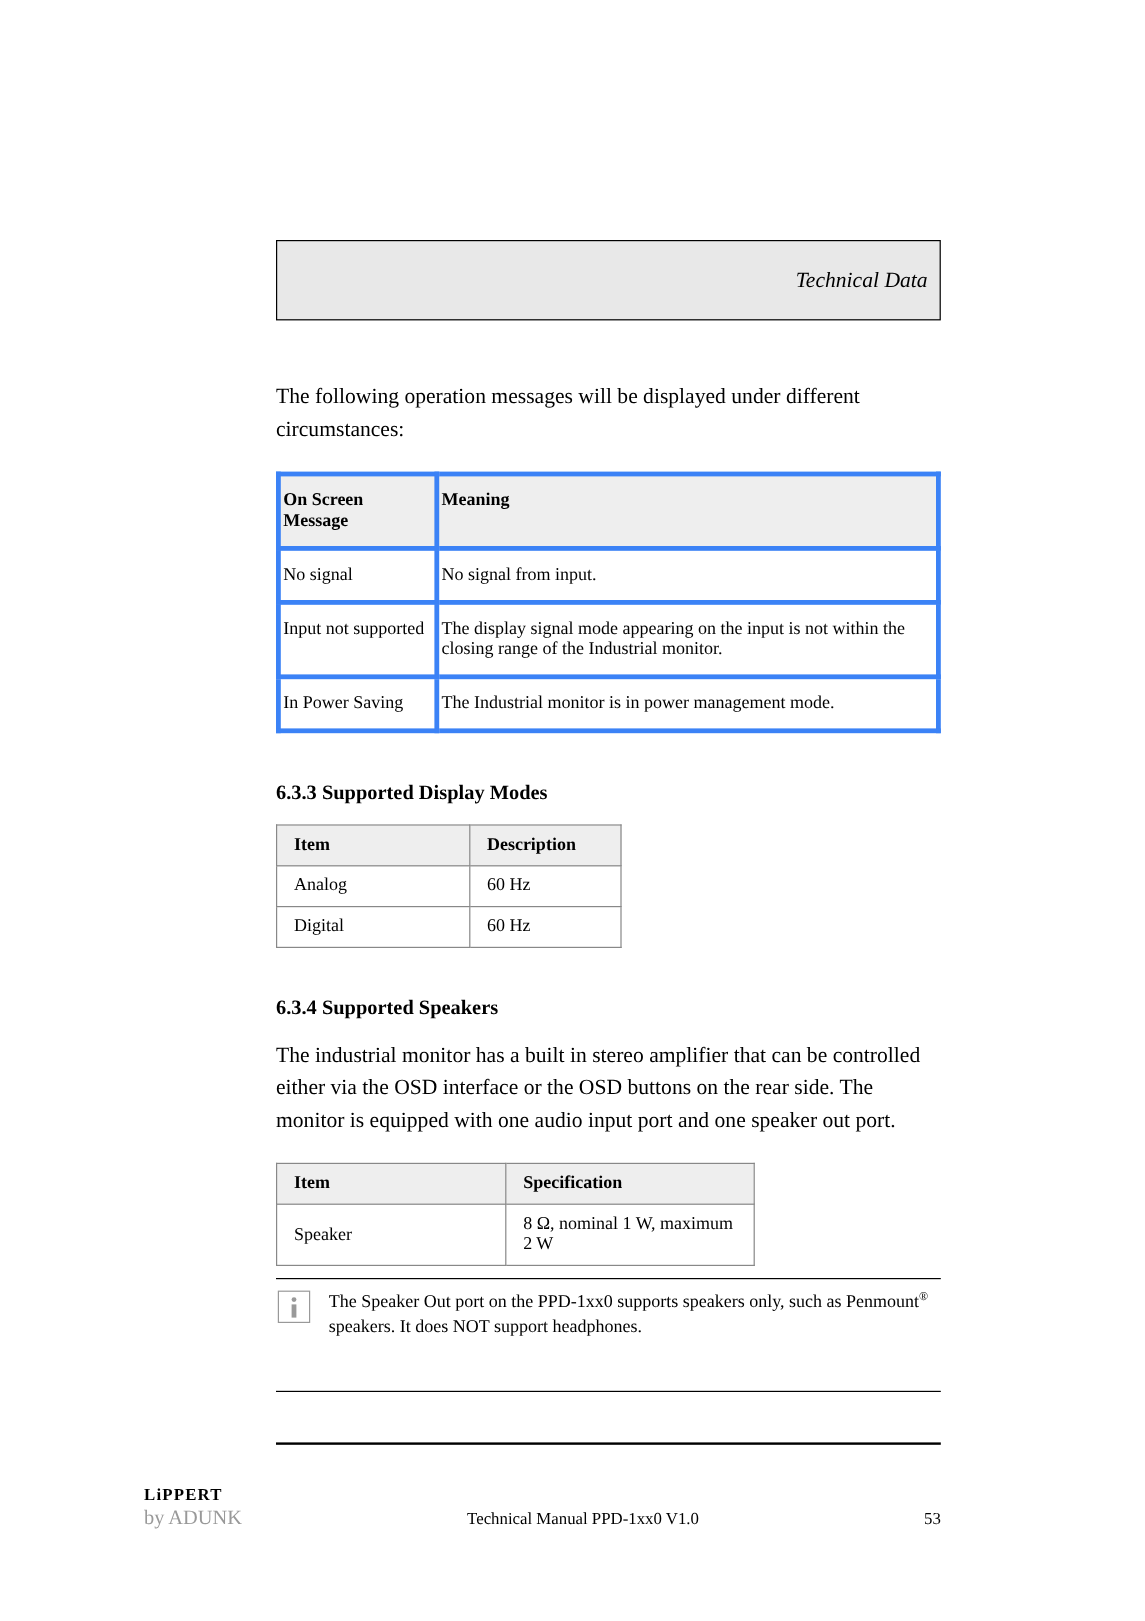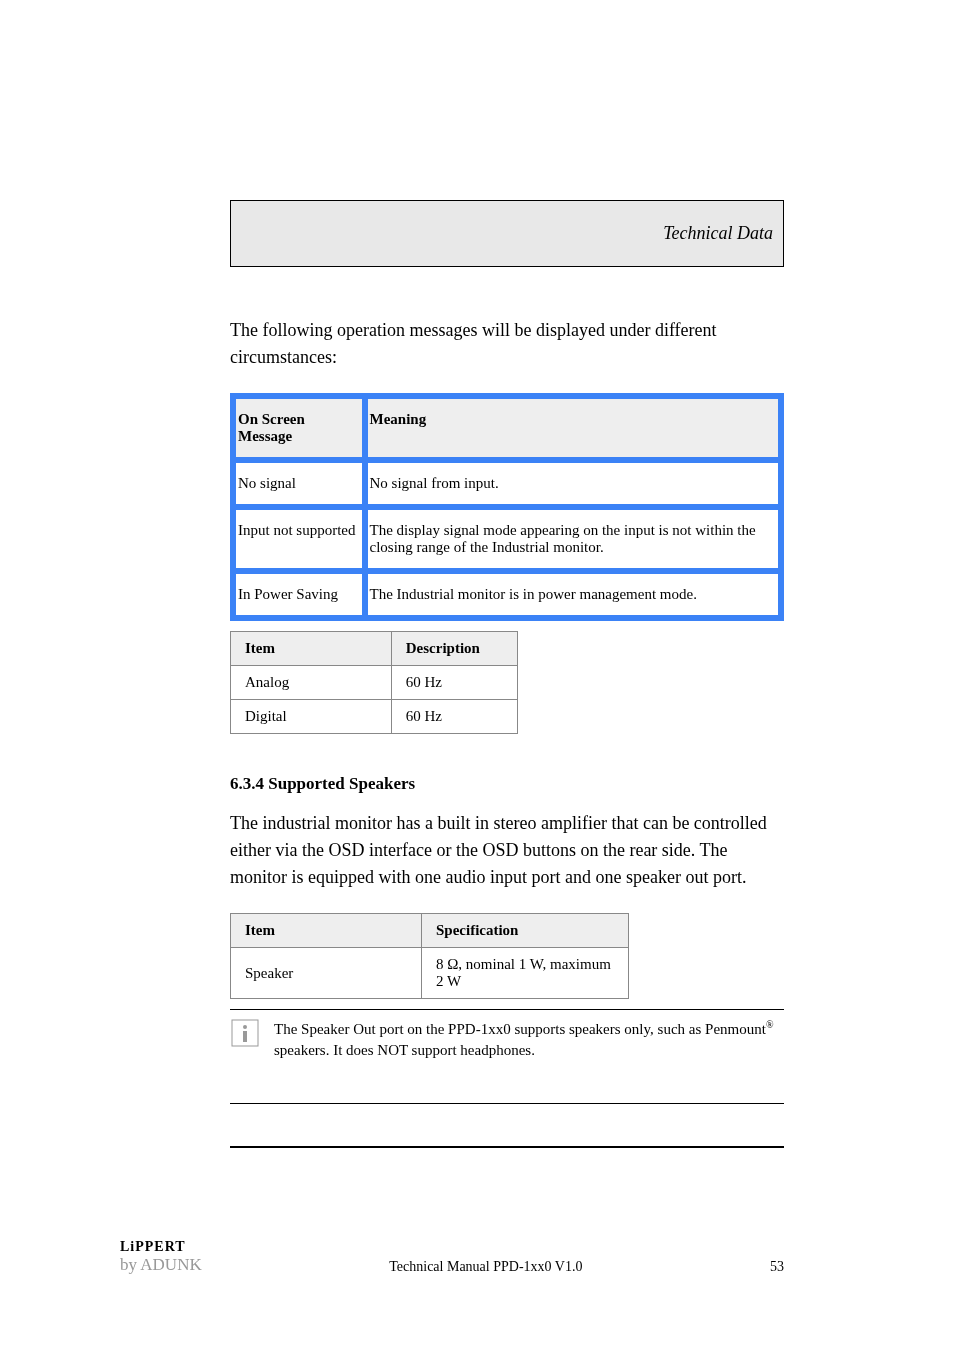--- a/index.html
+++ b/index.html
@@ -15,21 +15,21 @@
     margin-bottom: 50px;
     text-align: right;
   }
   .header-text { font-style: italic; font-size: 18px; }
 
   .intro { font-size: 18px; line-height: 1.5; margin-bottom: 22px; }
 
   .section-heading { font-size: 17px; font-weight: bold; margin: 40px 0 16px 0; }
 
   table.msg { width: 100%; border-collapse: collapse; font-size: 15px; margin-bottom: 10px; }
-  table.msg th, table.msg td { border: 6px solid #3b82f6; padding: 12px 2px; text-align: left; vertical-align: top; }
+  table.msg th, table.msg td { border: 4px solid #3b82f6; padding: 12px 2px; text-align: left; vertical-align: top; }
   table.msg th { background: #eee; font-weight: bold; }
   table.msg th.col1 { width: 24%; }
 
   table.rate { border-collapse: collapse; font-size: 15px; width: 52%; margin-bottom: 10px; }
   table.rate th, table.rate td { border: 1px solid #888; padding: 8px 14px; text-align: left; }
   table.rate th { background: #eee; font-weight: bold; }
   table.rate th.col1, table.rate td.col1 { width: 56%; }
 
   table.spk { border-collapse: collapse; font-size: 15px; width: 72%; margin-bottom: 10px; }
   table.spk th, table.spk td { border: 1px solid #888; padding: 8px 14px; text-align: left; }
@@ -87,20 +87,21 @@
         <td>Input not supported</td>
         <td>The display signal mode appearing on the input is not within the closing range of the Industrial monitor.</td>
       </tr>
       <tr>
         <td>In Power Saving</td>
         <td>The Industrial monitor is in power management mode.</td>
       </tr>
     </tbody>
   </table>
 
+  <h3 class="section-heading">6.3.3 Supported Display Modes</h3>
 
   <table class="rate">
     <thead>
       <tr>
         <th class="col1">Item</th>
         <th>Description</th>
       </tr>
     </thead>
     <tbody>
       <tr>

